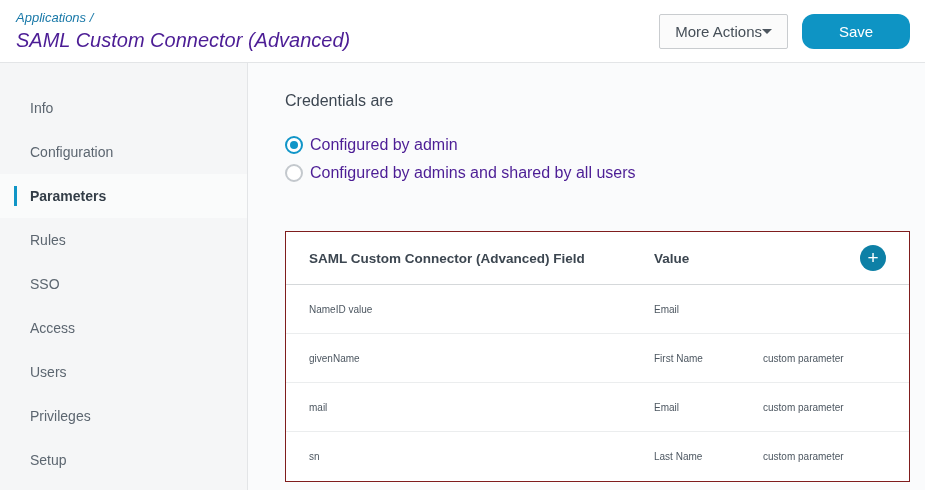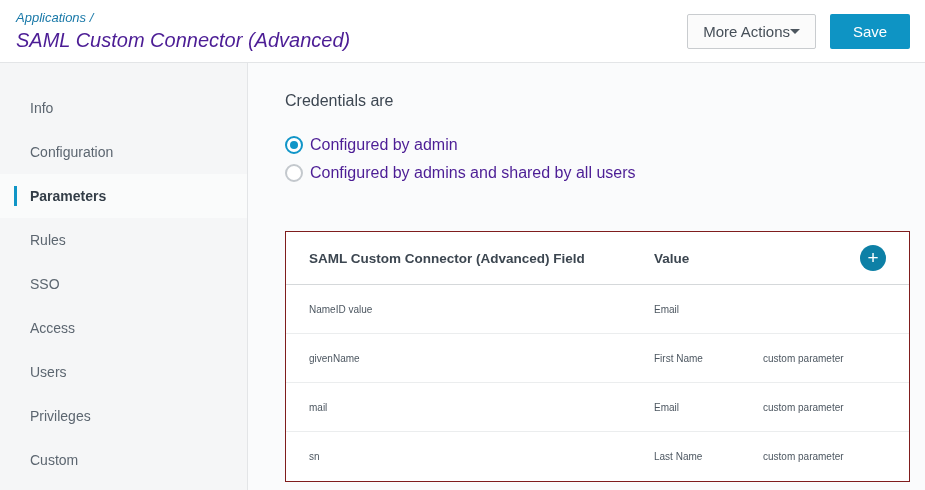--- a/index.html
+++ b/index.html
@@ -32,21 +32,21 @@
     font-family: "Liberation Sans", sans-serif;
     font-size: 15px; color: #464f58; cursor: pointer;
     display: flex; align-items: center; 
   }
   .caret {
     width: 0; height: 0; display: inline-block;
     border-left: 5px solid transparent; border-right: 5px solid transparent;
     border-top: 5px solid #4d565f;
   }
   .btn-primary {
-    height: 35px; width: 80px; background: #0e94c4; border: none; border-radius: 2px;
+    height: 35px; width: 108px; background: #0e94c4; border: none; border-radius: 12px;
     font-family: "Liberation Sans", sans-serif;
     font-size: 15px; color: #ffffff; cursor: pointer;
   }
 
   
   .body { display: flex; height: 427px; justify-content: flex-end; }
   .sidebar {
     width: 248px; flex: 0 0 248px; background: #f5f6f7;
     border-right: 1px solid #e3e5e7; padding-top: 23px;
   }
@@ -148,21 +148,21 @@
         <div class="nav-item">
           <span>Access</span>
         </div>
         <div class="nav-item">
           <span>Users</span>
         </div>
         <div class="nav-item">
           <span>Privileges</span>
         </div>
         <div class="nav-item">
-          <span>Custom</span>
+          <span>Setup</span>
         </div>
       </div>
 
     <div class="main">
       <div class="cred-label">Credentials are</div>
 
       <div class="radios">
 
       <div class="radio-row selected">
             <span class="radio"></span>

